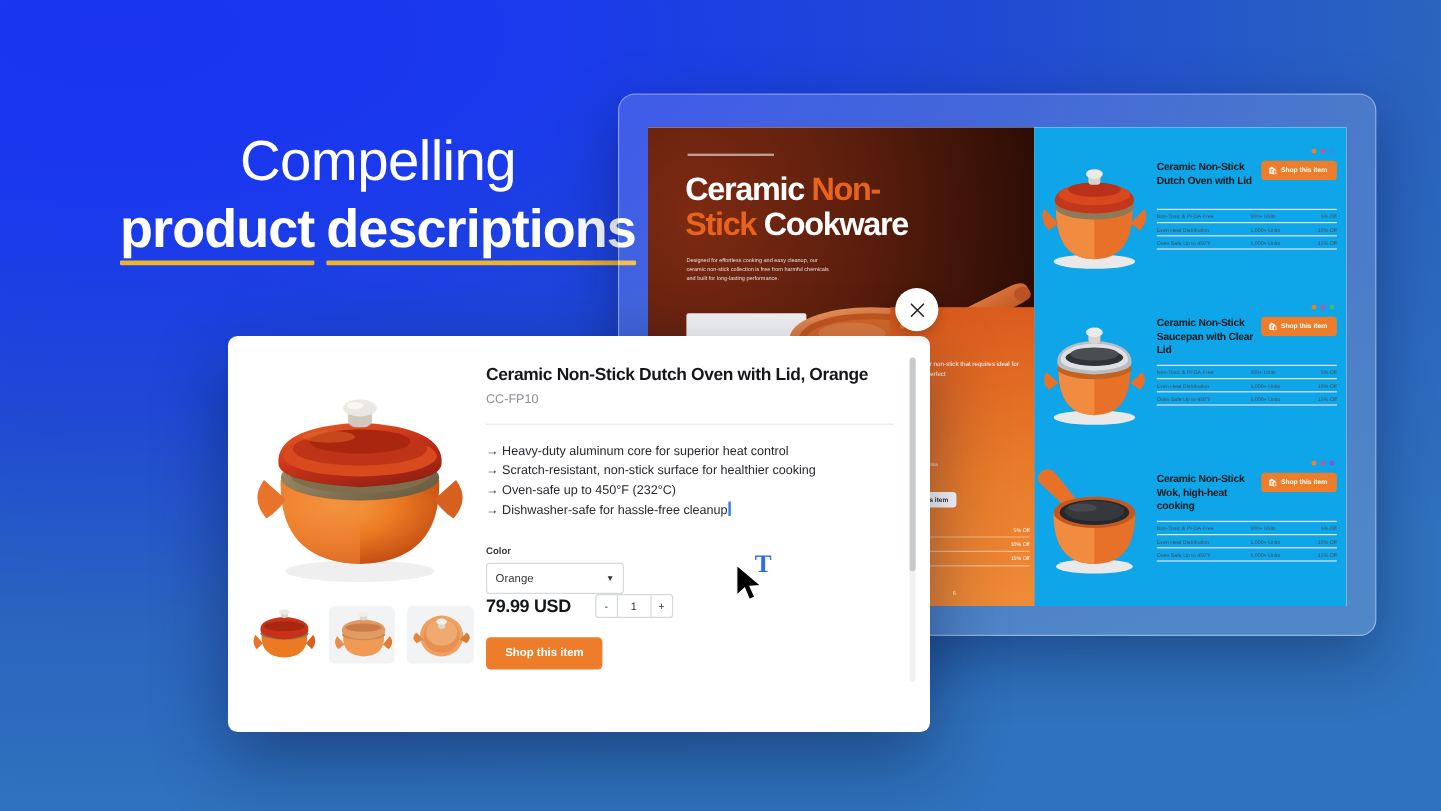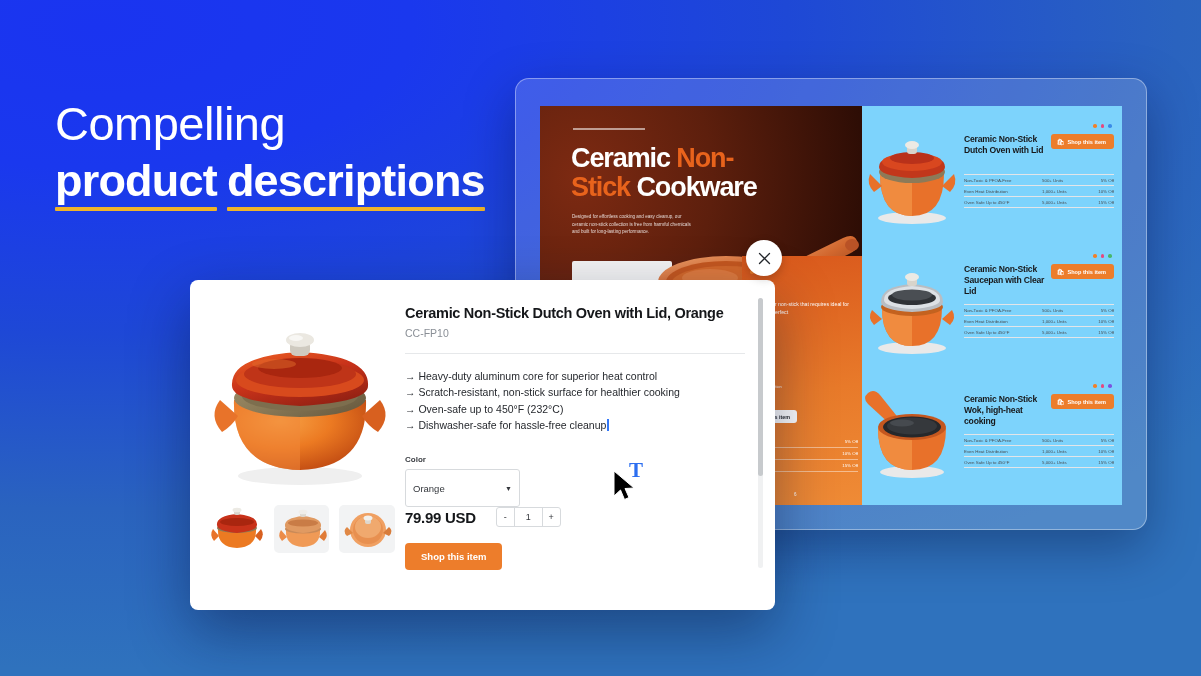--- a/index.html
+++ b/index.html
@@ -6,21 +6,21 @@
   body {
     width:1201px; height:676px; overflow:hidden;
     font-family:"Liberation Sans", sans-serif;
     background:
       radial-gradient(120% 95% at 8% 4%, #1a34f0 0%, #1a38ee 22%, #1e48d6 48%, #2a63bf 75%, #2f72bd 100%),
       linear-gradient(125deg, #1630ea 0%, #2055d4 55%, #3178c2 100%);
     position:relative;
   }
 
   
-  .headline { position:absolute; left:55px; top:100px; width:520px; }
+  .headline { position:absolute; left:55px; top:110px; width:520px;text-align:center; }
   .hl-line1 {
     font-size:47px; line-height:1.0; color:#ffffff; font-weight:300;
     letter-spacing:-0.5px;
   }
   .hl-line2 {
     margin-top:11px; font-size:45px; line-height:1.0; color:#ffffff;
     font-weight:bold; letter-spacing:-0.8px; display:inline-block; position:relative;
   }
   .hl-ul { display:inline-block; position:relative; }
   .hl-ul::after {
@@ -58,21 +58,21 @@
     position:absolute; left:32px; top:107px; width:125px;
     font-size:4.6px; line-height:1.65; color:rgba(255,255,255,0.82);
   }
   .hero-thumb {
     position:absolute; left:32px; top:155px; width:100px; height:78px;
     background:#f4f4f4; border-radius:2px; overflow:hidden;
   }
   .pan-wrap { position:absolute; right:-6px; top:118px; width:230px; height:150px; }
 
   
-  .catalog { flex:1; background:#7dd3fc; position:relative;text-decoration:underline; }
+  .catalog { flex:1; background:#0ea5e9; position:relative;text-decoration:underline; }
   .cat-card { position:absolute; left:0; right:0; height:122px; display:flex; align-items:flex-start; }
   .cc-img { width:100px; height:110px; position:relative; flex:none; margin-top:4px; }
   .cc-body { flex:1; padding:16px 10px 0 2px; position:relative; }
   .cc-title {
     font-size:8.6px; font-weight:bold; line-height:1.3; color:#17181a; width:82px;
     letter-spacing:-0.2px;
   }
   .cc-dots { position:absolute; right:10px; top:6px; display:flex; gap:4px; }
   .dot { width:3.6px; height:3.6px; border-radius:50%; }
   .cc-btn {
@@ -132,21 +132,21 @@
   .m-title { font-size:14.5px; font-weight:bold; color:#15171a; letter-spacing:-0.3px; }
   .m-sku { font-size:10.5px; color:#8a8f96; margin-top:6px; }
   .m-divider { height:1px; background:#e6e8ea; margin:14px 0 0 0; }
   .m-kf { font-size:10.5px; color:#26292e; margin-top:17px; }
   .m-feats { margin-top:14px; }
   .m-feat { font-size:10.5px; color:#26292e; line-height:1.55; }
   .m-caret { display:inline-block; width:1.3px; height:12px; background:#3478f6;
              vertical-align:-2px; margin-left:1px; }
   .m-lbl { font-size:8px; color:#3a3d42; font-weight:bold; margin-top:22px; }
   .m-select {
-    margin-top:5px; width:115px; height:38px; border:1px solid #d7dadd; border-radius:3px;
+    margin-top:5px; width:115px; height:26px; border:1px solid #d7dadd; border-radius:3px;
     display:flex; align-items:center; justify-content:space-between;
     padding:0 7px; box-sizing:border-box; font-size:9.5px; color:#33363b;
   }
   .m-price-row { display:flex; align-items:center; gap:20px; margin-top:0; }
   .m-price { font-size:15px; font-weight:bold; color:#15171a; letter-spacing:-0.3px; }
   .stepper { display:flex; border:1px solid #d7dadd; border-radius:3px; overflow:hidden; height:18px; }
   .stepper div { display:flex; align-items:center; justify-content:center; font-size:9px; color:#33363b; }
   .st-btn { width:17px; border-right:1px solid #d7dadd; }
   .st-plus { width:17px; border-left:1px solid #d7dadd; border-right:none; }
   .st-val { width:27px; }

